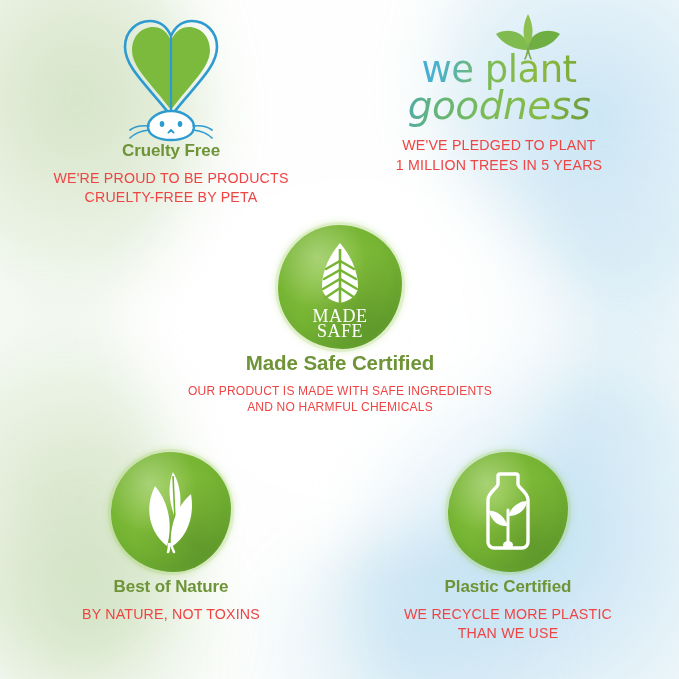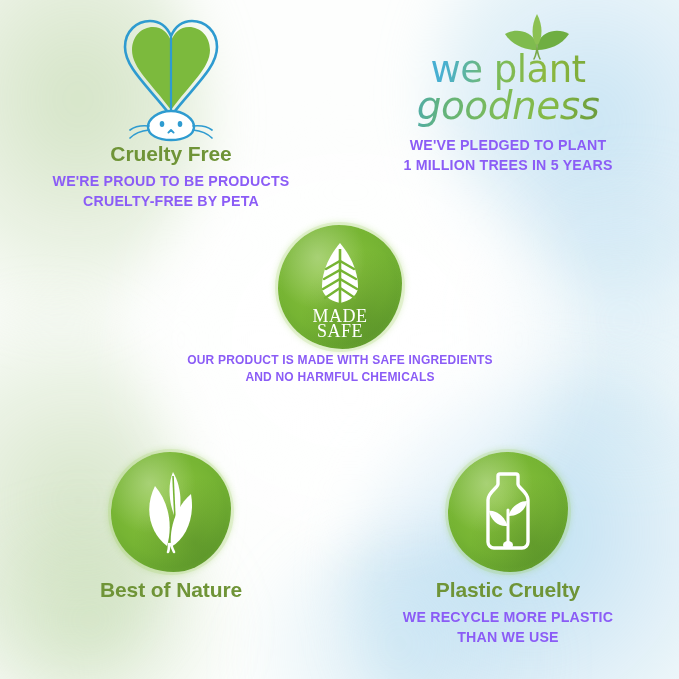--- a/index.html
+++ b/index.html
@@ -69,50 +69,50 @@
     width: 460px; height: 420px;
     background: radial-gradient(ellipse at 50% 50%, rgba(255,255,255,0.92) 0%, rgba(255,255,255,0.55) 55%, rgba(255,255,255,0) 80%);
   }
 
   
   .cell {
     position: absolute;
     text-align: center;
   }
   .cell-tl { left: 6px;   top: 10px;  width: 330px; }
-  .cell-tr { left: 343px; top: 10px;  width: 330px; }
+  .cell-tr { left: 334px; top: 10px;  width: 330px; }
   .cell-mid{ left: 110px; top: 222px; width: 460px; }
   .cell-bl { left: 6px;   top: 446px; width: 330px; }
   .cell-br { left: 343px; top: 446px; width: 330px; }
 
   .art {
     height: 132px;
     display: flex;
     align-items: center;
     justify-content: center;
   }
   .cell-mid .art { height: 130px; }
 
   .title {
-    font-size: 21px;
+    font-size: 17px;
     font-weight: bold;
     color: #6f9437;
     letter-spacing: -0.1px;
     margin: 0 0 7px 0;
     line-height: 1.1;
   }
   .cell-mid .title { font-size: 20.5px; margin-bottom: 5px; }
 
   .subtitle {
     font-size: 14.2px;
-    font-weight: bold;
-    color: #8b5cf6;
+    font-weight: normal;
+    color: #ef4444;
     line-height: 1.38;
     letter-spacing: 0.2px;
-    margin: 0;
+    margin: 8px;
   }
   .cell-mid .subtitle { font-size: 12px; }
 
   
   .wordmark {
     position: relative;
     width: 220px;
     height: 120px;
     margin: 0 auto;
   }
@@ -253,20 +253,21 @@
             <path d="M46 54 L62 45 L78 54"></path>
             <path d="M45 64 L62 54 L79 64"></path>
             <path d="M47 73 L62 63 L77 73"></path>
           </g>
 
           <text x="62" y="97" text-anchor="middle" fill="#ffffff" font-family="'Liberation Serif', serif" font-size="18" letter-spacing="0.5">MADE</text>
           <text x="62" y="112" text-anchor="middle" fill="#ffffff" font-family="'Liberation Serif', serif" font-size="18" letter-spacing="0.5">SAFE</text>
         </svg>
       </div>
     </div>
+    <div class="title">Made Safe Certified</div>
     <div class="subtitle">
       <div>OUR PRODUCT IS MADE WITH SAFE INGREDIENTS</div>
       <div>AND NO HARMFUL CHEMICALS</div>
     </div>
   </div>
 
   <div class="cell cell-bl">
     <div class="art">
       <div class="badge">
         <div class="disc"></div>
@@ -278,20 +279,21 @@
           <path d="M44 34 C58 50 62 74 56 94 C40 82 32 58 44 34 Z" fill="#ffffff"></path>
 
           <path d="M80 42 C84 64 76 86 60 95 C58 74 66 54 80 42 Z" fill="#ffffff"></path>
 
           <path d="M58 92 C58 96 58 98 57 100 M60 92 C61 96 62 98 63 100" stroke="#ffffff" stroke-width="2.6" fill="none" stroke-linecap="round"></path>
         </svg>
       </div>
     </div>
     <div class="title">Best of Nature</div>
     <div class="subtitle">
+      <div>BY NATURE, NOT TOXINS</div>
     </div>
   </div>
 
   <div class="cell cell-br">
     <div class="art">
       <div class="badge">
         <div class="disc"></div>
         <svg viewBox="0 0 120 120">
 
           <path d="M52 22 h16 a2 2 0 0 1 2 2 v8 c0 4 10 8 10 16 v42 a6 6 0 0 1 -6 6 h-28 a6 6 0 0 1 -6 -6 v-42 c0 -8 10 -12 10 -16 v-8 a2 2 0 0 1 2 -2 z" fill="none" stroke="#ffffff" stroke-width="3.4" stroke-linejoin="round"></path>
@@ -299,20 +301,20 @@
           <path d="M60 90 C60 76 60 66 60 58" fill="none" stroke="#ffffff" stroke-width="3" stroke-linecap="round"></path>
 
           <path d="M61 62 C64 54 72 49 79 49 C78 58 70 64 61 64 Z" fill="#ffffff"></path>
 
           <path d="M59 72 C55 63 47 58 41 59 C43 69 51 75 59 74 Z" fill="#ffffff"></path>
 
           <ellipse cx="60" cy="93" rx="5" ry="4" fill="#ffffff"></ellipse>
         </svg>
       </div>
     </div>
-    <div class="title">Plastic Cruelty</div>
+    <div class="title">Plastic Certified</div>
     <div class="subtitle">
       <div>WE RECYCLE MORE PLASTIC</div>
       <div>THAN WE USE</div>
     </div>
   </div>
 
 </div>
 
 </body></html>

